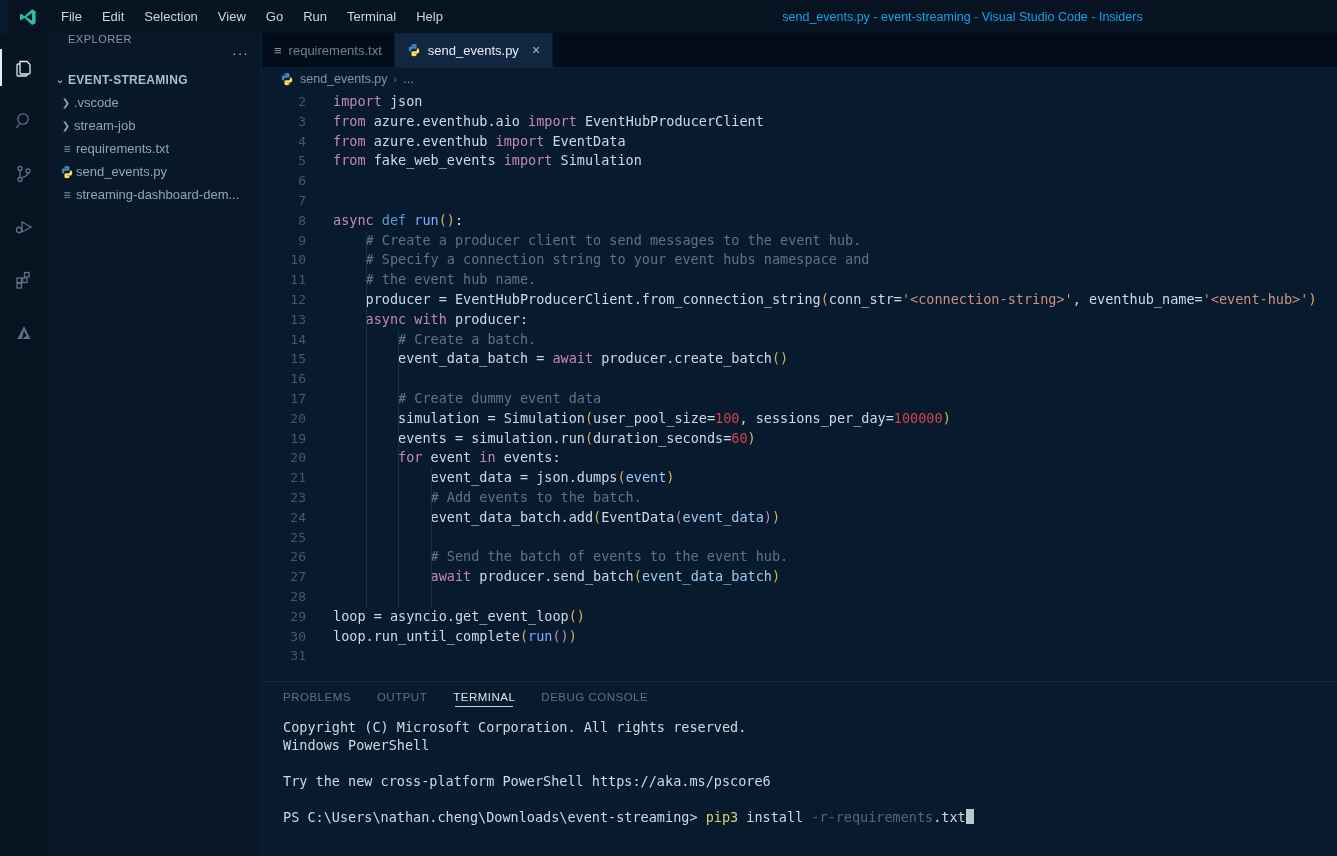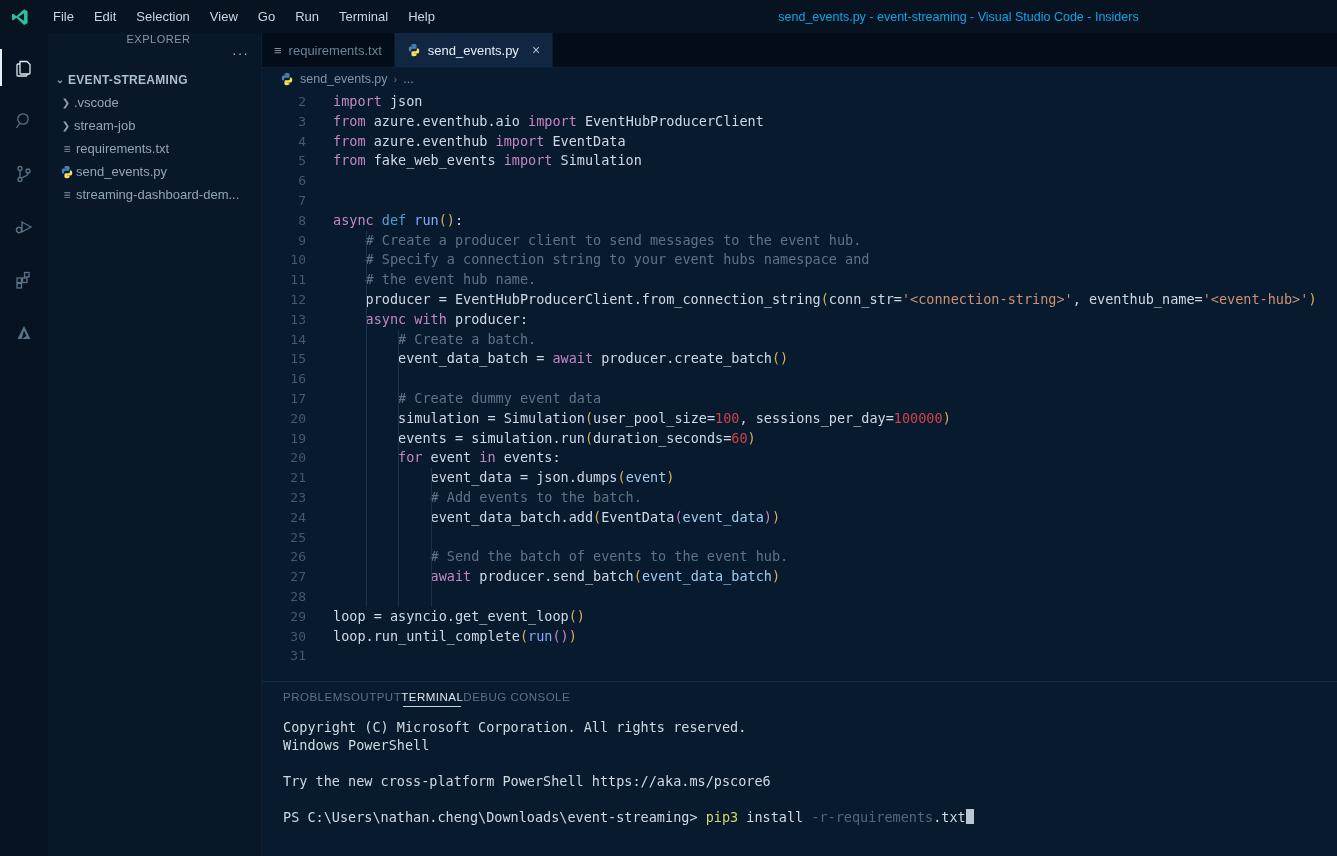--- a/index.html
+++ b/index.html
@@ -11,21 +11,21 @@
     --tk-b1:#d8b05a; --tk-b2:#c586c0;
     --term-y:#d4d46a; --term-dim:#55667a;
   }
   *{margin:0;padding:0;box-sizing:border-box;}
   html,body{width:1337px;height:856px;overflow:hidden;background:var(--editor);
     font-family:"Liberation Sans",sans-serif;}
   .app{width:1337px;height:856px;display:flex;flex-direction:column;}
 
   
   .titlebar{height:33px;background:var(--titlebar);display:flex;align-items:center;
-    position:relative;flex:0 0 33px;}
+    position:relative;flex:0 0 33px;margin-left:8px;}
   .logo{width:18px;height:18px;margin:0 14px 0 11px;display:flex;align-items:center;}
   .menus{display:flex;align-items:center;height:100%;}
   .menu-item{color:#ccd6df;font-size:13px;padding:0 10px;height:100%;display:flex;
     align-items:center;background:none;border:none;cursor:default;
     font-family:"Liberation Sans",sans-serif;}
   .window-title{position:absolute;left:50%;top:0;transform:translateX(-50%) translateX(290px);
     height:100%;display:flex;align-items:center;color:#0ea5e9;font-size:12.5px;white-space:nowrap;}
 
   
   .main{flex:1;display:flex;min-height:0;}
@@ -35,21 +35,21 @@
     flex-direction:column;padding-top:8px;}
   .ab-item{height:53px;display:flex;align-items:center;justify-content:center;position:relative;}
   .ab-item svg{stroke:#5c7287;fill:none;stroke-width:1.3;}
   .ab-item.active svg{stroke:#dfe9f2;}
   .ab-item.active::before{content:"";position:absolute;left:0;top:8px;bottom:8px;width:2px;background:#e7eef5;}
   .ab-item.filled svg{fill:#5c7287;stroke:none;}
 
   
   .sidebar{width:214px;flex:0 0 214px;background:var(--sidebar);border-right:1px solid #0c2035;
     display:flex;flex-direction:column;}
-  .sidebar-header{height:35px;display:flex;align-items:center;padding:0 12px 0 20px;
+  .sidebar-header{height:35px;display:flex;padding:0 12px 0 20px;
     color:#8596a7;font-size:11px;letter-spacing:.5px;flex-direction:column;}
   .sidebar-header .dots{margin-left:auto;color:#9fb0c0;font-size:14px;letter-spacing:1px;cursor:pointer;}
   .tree{flex:1;}
   .tree-row{height:23px;display:flex;align-items:center;color:#90a5b7;font-size:13px;
     cursor:pointer;white-space:nowrap;overflow:hidden;}
   .tree-row.root{color:#aabfd1;font-weight:bold;font-size:12px;letter-spacing:.3px;}
   .tree-row .twisty{width:16px;text-align:center;font-size:10px;color:#8ea2b4;flex:0 0 16px;}
   .tree-row .ficon{width:18px;flex:0 0 18px;display:flex;justify-content:center;color:#7d93a6;font-size:12px;}
   .indent0{padding-left:4px;} .indent1{padding-left:10px;}
 
@@ -76,21 +76,21 @@
   .ct{margin-left:27px;white-space:pre;font-family:"DejaVu Sans Mono",monospace;
     font-size:13.5px;line-height:19.8px;color:var(--tk-t);}
   .tk-kw{color:var(--tk-kw);} .tk-def{color:var(--tk-def);} .tk-fn{color:var(--tk-fn);}
   .tk-v{color:var(--tk-v);} .tk-s{color:var(--tk-s);} .tk-n{color:var(--tk-n);text-align:right;}
   .tk-c{color:var(--tk-c);} .tk-t{color:var(--tk-t);} .tk-b1{color:var(--tk-b1);} .tk-b2{color:var(--tk-b2);}
   .guide{position:absolute;width:1px;background:var(--guide);}
 
   
   .panel{flex:0 0 175px;background:var(--panel);border-top:1px solid var(--border);
     display:flex;flex-direction:column;}
-  .panel-tabs{height:30px;flex:0 0 30px;display:flex;align-items:flex-end;
+  .panel-tabs{height:30px;flex:0 0 30px;display:flex;align-items:flex-end;gap:26px;
     padding-left:21px;}
   .ptab{font-size:11.5px;letter-spacing:.5px;color:#5d7185;cursor:pointer;height:100%;
     display:flex;align-items:center;position:relative;}
   .ptab.active{color:#dde5ec;}
   .ptab.active::after{content:"";position:absolute;left:2px;right:2px;bottom:5px;height:1px;background:#c9d2da;}
   .terminal{flex:1;padding:6px 0 0 21px;}
   .trow{height:18px;line-height:18px;white-space:pre;font-family:"DejaVu Sans Mono",monospace;
     font-size:13.5px;color:var(--fg);}
   .tt-t{color:#cfd9e2;} .tt-y{color:var(--term-y);} .tt-dim{color:var(--term-dim);}
   .cursor{display:inline-block;width:8px;height:15px;background:#bcc6d0;vertical-align:-2px;}

